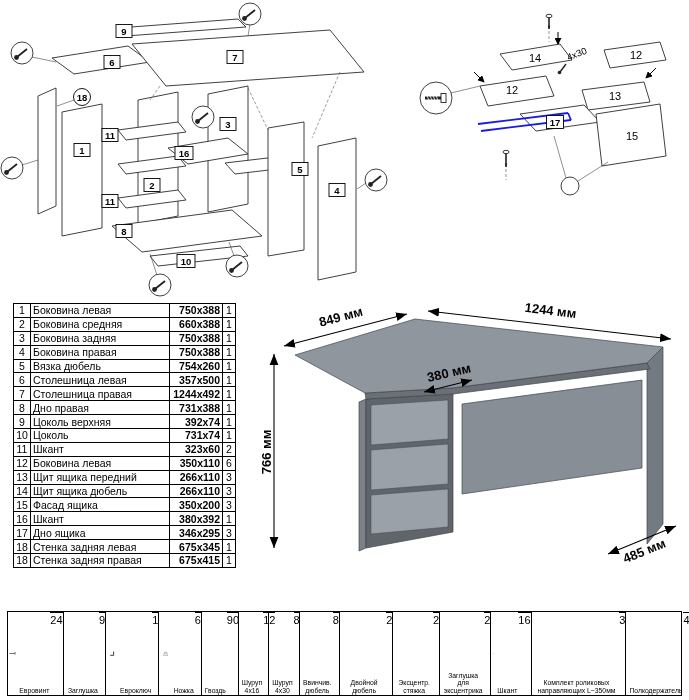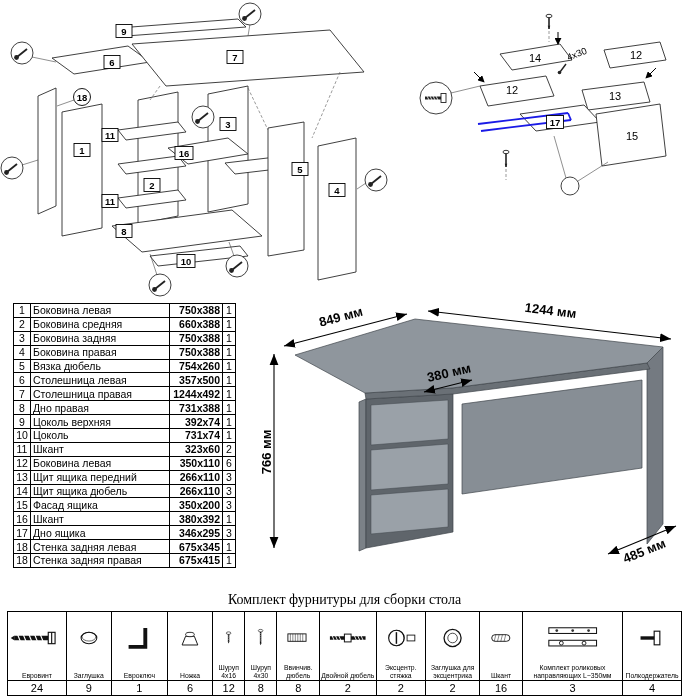--- a/index.html
+++ b/index.html
@@ -29,21 +29,21 @@
   .parts-table td.c-num{width:17px;text-align:center;padding:0 1px;}
   .parts-table td.c-name{min-width:139px;}
   .parts-table td.c-size{width:53px;text-align:right;font-weight:bold;}
   .parts-table td.c-qty{width:13px;text-align:center;padding:0 1px;}
 
   
   .hw-title{position:absolute;left:0;top:592px;width:689px;text-align:center;
     font-family:"Liberation Serif","DejaVu Serif",serif;font-size:14px;}
   .hw-table{position:absolute;left:7px;top:611px;width:675px;height:85px;
     border:1px solid #000;display:flex;background:#fff;}
-  .hw-col{display:flex;flex-direction:column;border-left:1px solid #000;min-width:0;}
+  .hw-col{display:flex;border-left:1px solid #000;min-width:0;}
   .hw-col:first-child{border-left:none;}
   .hw-icon{flex:1;display:flex;align-items:center;justify-content:center;padding:1px;overflow:hidden;}
   .hw-icon svg{width:100%;height:100%;}
   .hw-name{font-size:6.8px;line-height:7.4px;text-align:center;padding:0 1px 1px;
     display:flex;align-items:flex-end;justify-content:center;min-height:16px;}
   .hw-qty{border-top:1px solid #000;height:15px;line-height:14px;font-size:11px;text-align:center;}
 </style>
 </head>
 <body>
 
@@ -409,21 +409,20 @@
       <text class="dimtxt" x="9" y="156" transform="rotate(-90 9 156)">766 мм</text>
 
       <line class="dim" x1="162" y1="96" x2="210" y2="84" stroke-width="0.9" marker-start="url(#da)" marker-end="url(#da)"></line>
       <text class="dimtxt" x="188" y="81" font-size="9.5" transform="rotate(-13 188 81)">380 мм</text>
 
       <line class="dim" x1="346" y1="258" x2="414" y2="230" marker-start="url(#da)" marker-end="url(#da)"></line>
       <text class="dimtxt" x="384" y="259" font-size="12" transform="rotate(-22 384 259)">485 мм</text>
     </g>
   </svg>
 
-  <div class="hw-title">Комплект фурнитуры для сборки стола</div>
   <div class="hw-table">
       <div class="hw-col" style="flex-grow: 50; flex-basis: 0px;">
         <div class="hw-icon">
           <svg viewBox="0 0 48 44" preserveAspectRatio="xMidYMid meet">
             <line x1="4" y1="22" x2="34" y2="22" stroke="#111" stroke-width="4"></line>
             <path d="M7 19 l2.5 6 M12 19 l2.5 6 M17 19 l2.5 6 M22 19 l2.5 6 M27 19 l2.5 6" stroke="#fff" stroke-width="1" fill="none"></path>
             <rect x="34" y="17" width="6" height="10" fill="#fff" stroke="#111"></rect>
             <line x1="37" y1="17" x2="37" y2="27" stroke="#111"></line>
             <path d="M4 20 L1 22 L4 24 Z" fill="#111"></path>
           </svg>
@@ -452,20 +451,31 @@
       </div>
       <div class="hw-col" style="flex-grow: 38; flex-basis: 0px;">
         <div class="hw-icon">
           <svg viewBox="0 0 48 44" preserveAspectRatio="xMidYMid meet">
             <path d="M15 30 h18 l-4 -10 h-10 z" fill="#fff" stroke="#111" stroke-width="1.1"></path>
             <ellipse cx="24" cy="18" rx="5" ry="2.5" fill="#fff" stroke="#111" stroke-width="1"></ellipse>
           </svg>
         </div>
         <div class="hw-name">Ножка</div>
         <div class="hw-qty">6</div>
+      </div>
+      <div class="hw-col" style="flex-grow: 33; flex-basis: 0px;">
+        <div class="hw-icon">
+          <svg viewBox="0 0 48 44" preserveAspectRatio="xMidYMid meet">
+            <line x1="24" y1="11" x2="24" y2="31" stroke="#111" stroke-width="1.6"></line>
+            <line x1="19" y1="11" x2="29" y2="11" stroke="#111" stroke-width="1.6"></line>
+            <path d="M24 33 l1.6 -4.5 h-3.2 z" fill="#111"></path>
+          </svg>
+        </div>
+        <div class="hw-name">Гвоздь</div>
+        <div class="hw-qty">90</div>
       </div>
       <div class="hw-col" style="flex-grow: 27; flex-basis: 0px;">
         <div class="hw-icon">
           <svg viewBox="0 0 48 44" preserveAspectRatio="xMidYMid meet">
             <ellipse cx="24" cy="14" rx="3.8" ry="2.1" fill="#fff" stroke="#111" stroke-width="1"></ellipse>
             <line x1="24" y1="16" x2="24" y2="28" stroke="#111" stroke-width="2.4"></line>
             <path d="M22.6 18 l2.8 1.6 M22.6 21 l2.8 1.6 M22.6 24 l2.8 1.6" stroke="#fff" stroke-width="0.7" fill="none"></path>
             <path d="M24 31 l-1.4 -3.4 h2.8 z" fill="#111"></path>
           </svg>
         </div>

